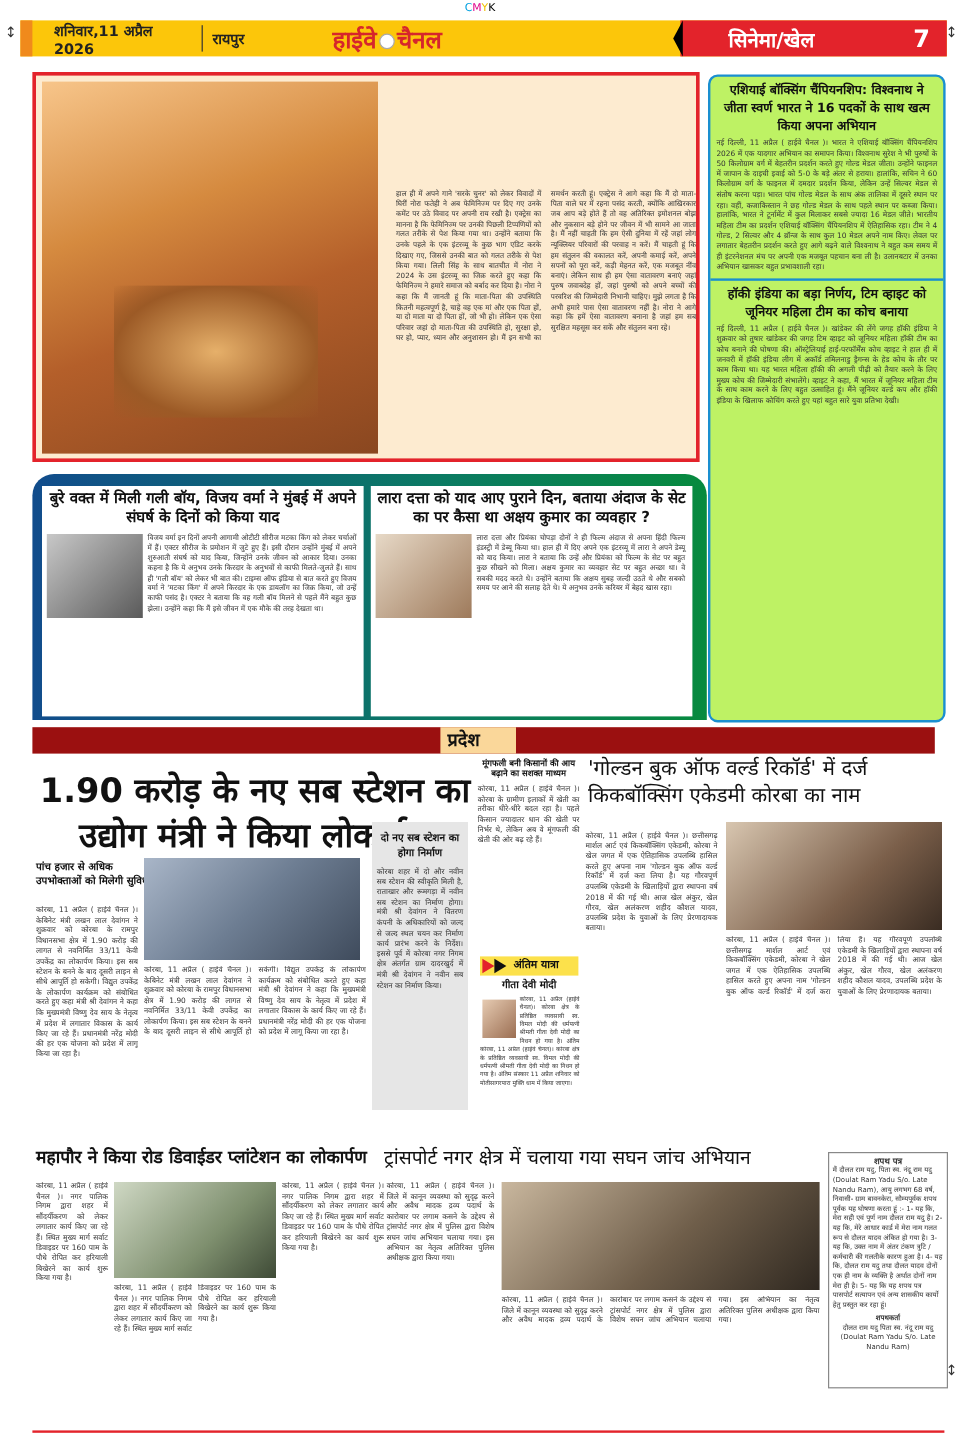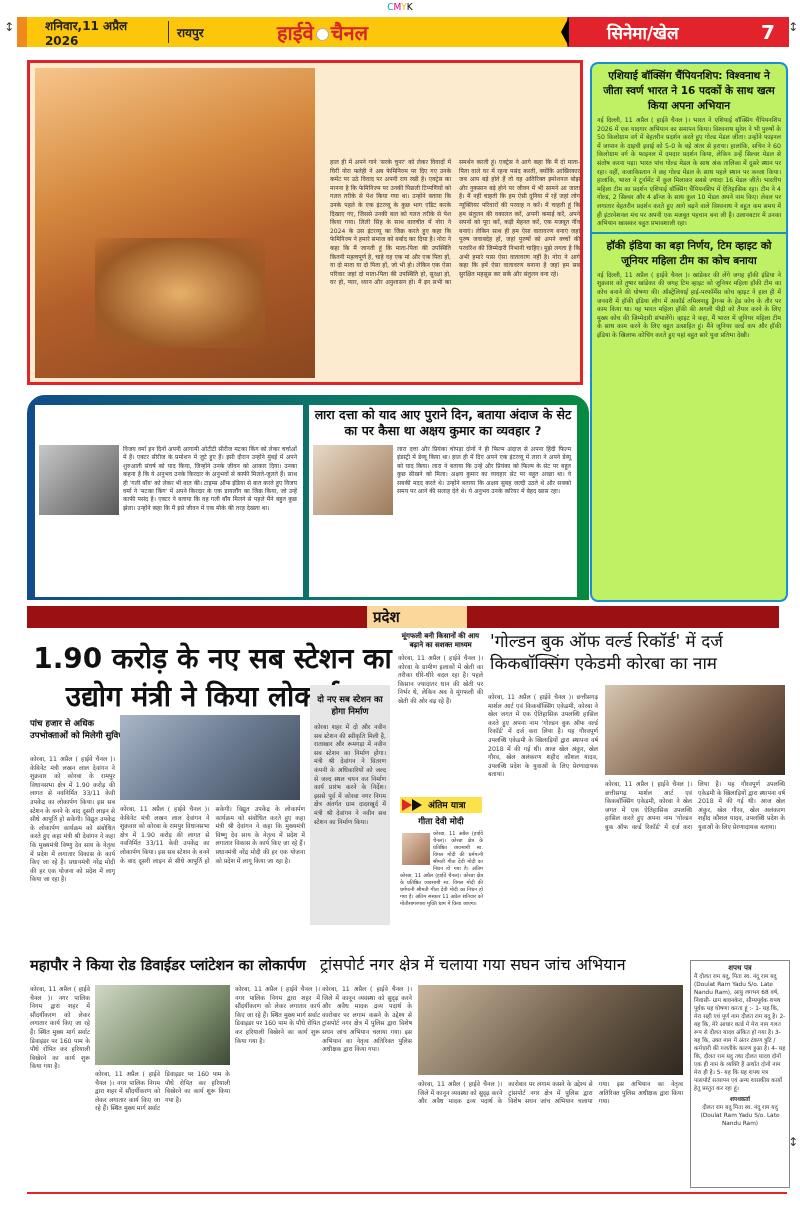--- a/index.html
+++ b/index.html
@@ -26,35 +26,35 @@
 .rcol{position:absolute;top:62px;left:590px;width:198px;height:540px;border:2px solid #1a8fd0;border-radius:8px;background:#bef264;padding:4px 5px}
 .rcol h2{font-size:10.5px;font-weight:bold;text-align:center;line-height:15px;color:#111}
 .rcol p{font-size:6.2px;line-height:8.6px;text-align:justify;color:#333;margin-top:3px}
 .rcol .div{border-top:2px solid #1a8fd0;margin:4px -5px}
 .midband{position:absolute;top:395px;left:27px;width:562px;height:205px;background:linear-gradient(90deg,#114c8c,#0b7a63 60%,#078a3e);border-radius:18px 18px 0 0;padding:8px}
 .midbox{position:absolute;top:10px;background:#fff;height:192px}
 .midbox h3{font-size:12.5px;line-height:16px;text-align:center;font-weight:bold;padding:2px 4px;color:#111}
 .midbox .thumb{position:absolute;left:4px;top:40px;width:80px;height:70px;background:linear-gradient(135deg,#c8c8c8,#5a5a5a)}
 .midbox p{position:absolute;top:40px;font-size:6px;line-height:8.4px;text-align:justify;color:#333}
 .pradesh{position:absolute;top:606px;left:27px;width:752px;height:22px;background:#9b1010}
-.pradesh .tab{position:absolute;left:340px;top:0;height:22px;width:100px;background:#fad79a;font-weight:bold;font-size:15px;line-height:22px;padding-left:6px;color:#111}
+.pradesh .tab{position:absolute;left:340px;top:0;height:22px;width:63px;background:#fad79a;font-weight:bold;font-size:15px;line-height:22px;padding-left:6px;color:#111}
 .lead{position:absolute;top:640px;left:30px;width:365px;text-align:center;font-weight:bold;font-size:28px;line-height:38px;color:#111}
 .sub{position:absolute;font-size:8.5px;line-height:12px;font-weight:bold;color:#111}
 .photo{position:absolute;background:linear-gradient(135deg,#a9b6c8,#6d7d92 50%,#3f4b5c)}
 .txt{position:absolute;font-size:6.2px;line-height:8.6px;text-align:justify;color:#333}
 .greybox{position:absolute;top:685px;left:310px;width:80px;height:240px;background:#e6e6e6}
 .greybox h4{font-size:8.5px;line-height:12px;text-align:center;font-weight:bold;margin-top:8px;color:#111}
 .sidecol{position:absolute;top:632px;left:398px;width:85px}
 .sidecol h4{font-size:7px;line-height:9px;text-align:center;font-weight:bold;color:#111}
 .antim{position:absolute;top:797px;left:400px;width:82px;height:16px;background:#fce14b;font-size:9px;font-weight:bold;line-height:16px;padding-left:28px;color:#111}
 .antim:before{content:"";position:absolute;left:2px;top:2px;border-top:6px solid transparent;border-bottom:6px solid transparent;border-left:10px solid #e3232b}
 .antim:after{content:"";position:absolute;left:12px;top:2px;border-top:6px solid transparent;border-bottom:6px solid transparent;border-left:10px solid #111}
 .kick{position:absolute;top:630px;left:490px;width:290px;text-align:left;font-size:17px;line-height:22px;color:#111}
 .bh{position:absolute;top:955px;font-weight:bold;font-size:14.5px;line-height:20px;color:#111;white-space:nowrap}
-.affid{position:absolute;top:960px;left:690px;width:100px;height:228px;border:1px solid #888;padding:3px;font-size:5.8px;line-height:8px;color:#333}
+.affid{position:absolute;top:960px;left:690px;width:100px;height:197px;border:1px solid #888;padding:3px;font-size:5.8px;line-height:8px;color:#333}
 .affid .t{text-align:center;font-weight:bold;font-size:7px}
 .affid .c{text-align:center}
 .bottomline{position:absolute;top:1192px;left:27px;width:760px;height:2px;background:#e3232b}
 </style>
 </head>
 <body>
 
 <div class="cmyk"><span class="c">C</span><span class="m">M</span><span class="y">Y</span><span class="k">K</span></div>
 <div class="reg" style="top:20px;left:4px">↕</div>
 <div class="reg" style="top:20px;right:2px">↕</div>
@@ -79,20 +79,21 @@
 <aside class="rcol">
   <h2>एशियाई बॉक्सिंग चैंपियनशिप: विश्वनाथ ने जीता स्वर्ण भारत ने 16 पदकों के साथ खत्म किया अपना अभियान</h2>
   <p>नई दिल्ली, 11 अप्रैल ( हाईवे चैनल )। भारत ने एशियाई बॉक्सिंग चैंपियनशिप 2026 में एक यादगार अभियान का समापन किया। विश्वनाथ सुरेश ने भी पुरुषों के 50 किलोग्राम वर्ग में बेहतरीन प्रदर्शन करते हुए गोल्ड मेडल जीता। उन्होंने फाइनल में जापान के दाइची इवाई को 5-0 के बड़े अंतर से हराया। हालांकि, सचिन ने 60 किलोग्राम वर्ग के फाइनल में दमदार प्रदर्शन किया, लेकिन उन्हें सिल्वर मेडल से संतोष करना पड़ा। भारत पांच गोल्ड मेडल के साथ अंक तालिका में दूसरे स्थान पर रहा। वहीं, कजाकिस्तान ने छह गोल्ड मेडल के साथ पहले स्थान पर कब्जा किया। हालांकि, भारत ने टूर्नामेंट में कुल मिलाकर सबसे ज्यादा 16 मेडल जीते। भारतीय महिला टीम का प्रदर्शन एशियाई बॉक्सिंग चैंपियनशिप में ऐतिहासिक रहा। टीम ने 4 गोल्ड, 2 सिल्वर और 4 ब्रॉन्ज के साथ कुल 10 मेडल अपने नाम किए। लेवल पर लगातार बेहतरीन प्रदर्शन करते हुए आगे बढ़ने वाले विश्वनाथ ने बहुत कम समय में ही इंटरनेशनल मंच पर अपनी एक मजबूत पहचान बना ली है। उलानबटार में उनका अभियान खासकर बहुत प्रभावशाली रहा।</p>
   <div class="div"></div>
   <h2>हॉकी इंडिया का बड़ा निर्णय, टिम व्हाइट को जूनियर महिला टीम का कोच बनाया</h2>
   <p>नई दिल्ली, 11 अप्रैल ( हाईवे चैनल )। खांडेकर की लेंगे जगह हॉकी इंडिया ने शुक्रवार को तुषार खांडेकर की जगह टिम व्हाइट को जूनियर महिला हॉकी टीम का कोच बनाने की घोषणा की। ऑस्ट्रेलियाई हाई-परफॉर्मेंस कोच व्हाइट ने हाल ही में जनवरी में हॉकी इंडिया लीग में अकॉर्ड तमिलनाडु ड्रैगन्स के हेड कोच के तौर पर काम किया था। यह भारत महिला हॉकी की अगली पीढ़ी को तैयार करने के लिए मुख्य कोच की जिम्मेदारी संभालेंगे। व्हाइट ने कहा, मैं भारत में जूनियर महिला टीम के साथ काम करने के लिए बहुत उत्साहित हूं। मैंने जूनियर वर्ल्ड कप और हॉकी इंडिया के खिलाफ कोचिंग करते हुए यहां बहुत सारे युवा प्रतिभा देखी।</p>
 </aside>
 
 <section class="midband">
   <div class="midbox" style="left:8px;width:268px">
+    <h3>बुरे वक्त में मिली गली बॉय, विजय वर्मा ने मुंबई में अपने संघर्ष के दिनों को किया याद</h3>
     <div class="thumb"></div>
     <p style="left:88px;width:174px">विजय वर्मा इन दिनों अपनी आगामी ओटीटी सीरीज मटका किंग को लेकर चर्चाओं में हैं। एक्टर सीरीज के प्रमोशन में जुटे हुए हैं। इसी दौरान उन्होंने मुंबई में अपने शुरुआती संघर्ष को याद किया, जिन्होंने उनके जीवन को आकार दिया। उनका कहना है कि ये अनुभव उनके किरदार के अनुभवों से काफी मिलते-जुलते हैं। साथ ही 'गली बॉय' को लेकर भी बात की। टाइम्स ऑफ इंडिया से बात करते हुए विजय वर्मा ने 'मटका किंग' में अपने किरदार के एक डायलॉग का जिक्र किया, जो उन्हें काफी पसंद है। एक्टर ने बताया कि वह गली बॉय मिलने से पहले मैंने बहुत कुछ झेला। उन्होंने कहा कि मैं इसे जीवन में एक मौके की तरह देखता था।</p>
   </div>
   <div class="midbox" style="left:282px;width:268px">
     <h3>लारा दत्ता को याद आए पुराने दिन, बताया अंदाज के सेट का पर कैसा था अक्षय कुमार का व्यवहार ?</h3>
     <div class="thumb" style="background:linear-gradient(135deg,#e7d9c7,#9e7a5b)"></div>
     <p style="left:88px;width:174px">लारा दत्ता और प्रियंका चोपड़ा दोनों ने ही फिल्म अंदाज से अपना हिंदी फिल्म इंडस्ट्री में डेब्यू किया था। हाल ही में दिए अपने एक इंटरव्यू में लारा ने अपने डेब्यू को याद किया। लारा ने बताया कि उन्हें और प्रियंका को फिल्म के सेट पर बहुत कुछ सीखने को मिला। अक्षय कुमार का व्यवहार सेट पर बहुत अच्छा था। वे सबकी मदद करते थे। उन्होंने बताया कि अक्षय सुबह जल्दी उठते थे और सबको समय पर आने की सलाह देते थे। ये अनुभव उनके करियर में बेहद खास रहा।</p>
   </div>
 </section>
 

